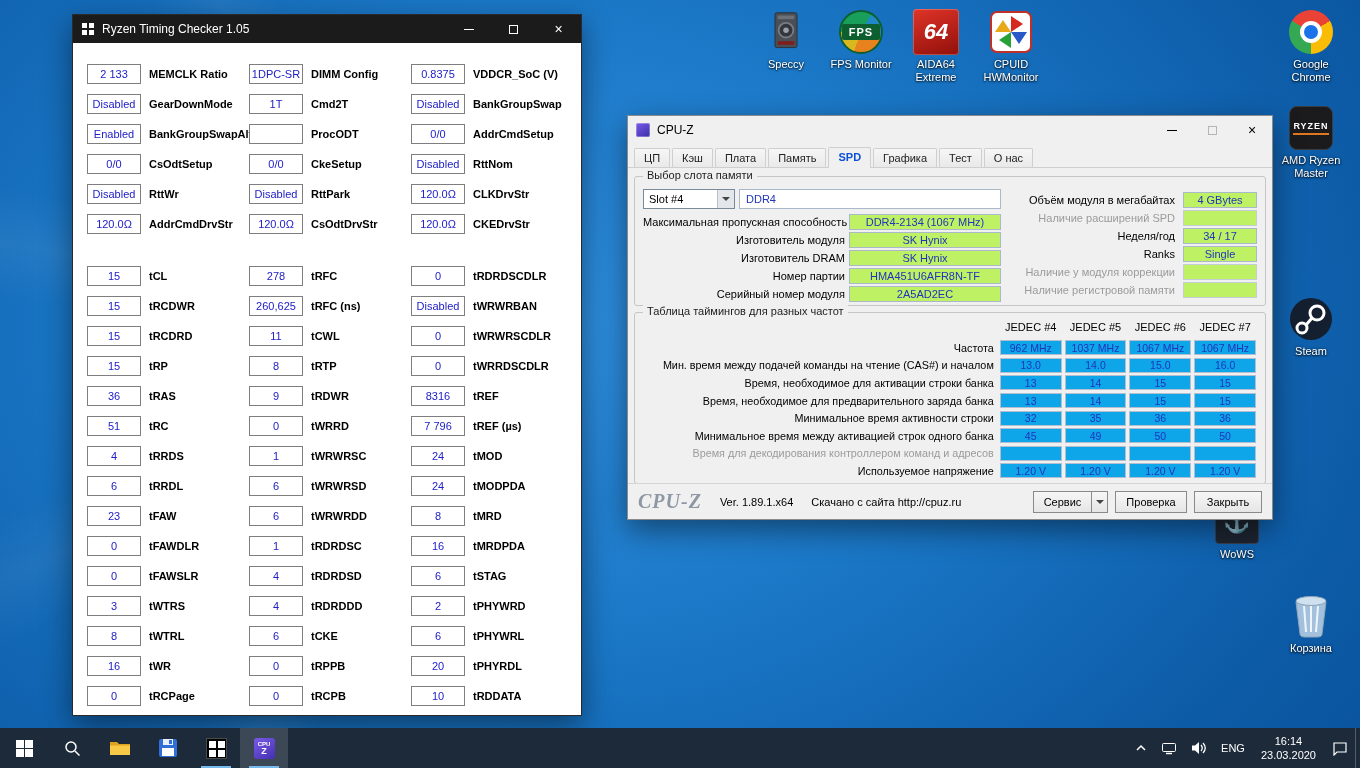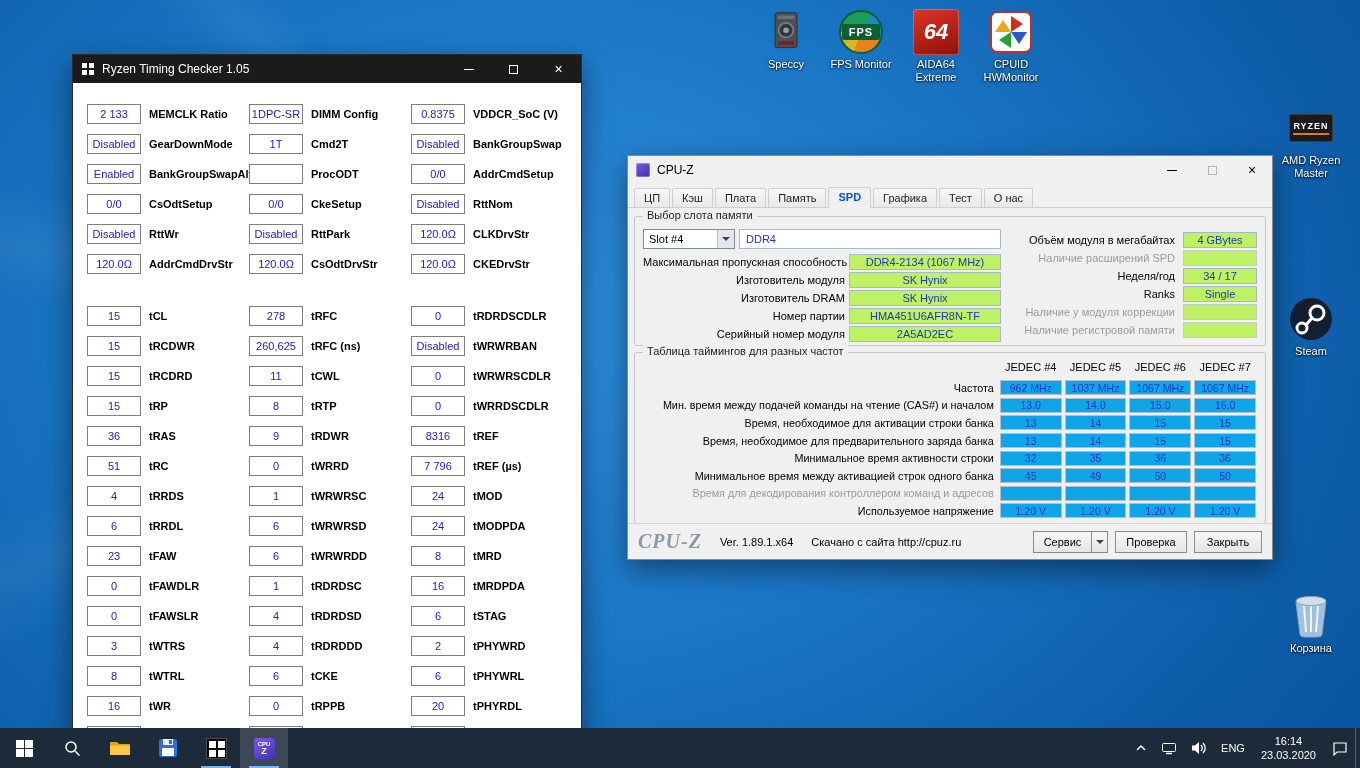--- a/index.html
+++ b/index.html
@@ -23,28 +23,28 @@
     background:conic-gradient(from -90deg,#18a05a 0 120deg,#1e88c8 120deg 200deg,#e8821e 200deg 290deg,#d8b81e 290deg 360deg);
     border:2px solid #0d5f30;}
   .fps-band{background:#0d5f30;color:#fff;font-size:11px;font-weight:bold;padding:2px 7px;border-radius:2px;letter-spacing:1px;}
   .aida-icon{width:46px;height:46px;border-radius:4px;background:linear-gradient(160deg,#e03428,#90100a);
     display:flex;align-items:center;justify-content:center;color:#fff;font-weight:bold;font-style:italic;font-size:22px;
     box-shadow:inset 0 0 0 1px rgba(255,255,255,.25);}
   .chrome-icon{width:44px;height:44px;border-radius:50%;position:relative;
     background:conic-gradient(from -60deg,#ea4335 0 120deg,#fbbc05 120deg 240deg,#34a853 240deg 360deg);}
   .chrome-icon::before{content:"";position:absolute;inset:11px;background:#fff;border-radius:50%;}
   .chrome-icon::after{content:"";position:absolute;inset:15px;background:#1a73e8;border-radius:50%;}
-  .ryzen-icon{width:44px;height:28px;border-radius:2px;background:#1b1b1e;border:1px solid #3c3c40;
+  .ryzen-icon{width:44px;height:44px;border-radius:8px;background:#1b1b1e;border:1px solid #3c3c40;
     display:flex;align-items:center;justify-content:center;}
   .ryzen-icon span{color:#fff;font-size:9px;font-weight:bold;letter-spacing:1px;border-bottom:2px solid #e07820;padding-bottom:2px;}
   .wows-icon{width:44px;height:44px;border-radius:4px;background:#1d2531;border:1px solid #39414e;
     display:flex;align-items:center;justify-content:center;color:#e8e8e8;font-size:22px;}
 
   
-  .window{position:absolute;box-shadow:0 10px 28px rgba(0,0,0,.45);margin-top:40px;}
+  .window{position:absolute;box-shadow:0 10px 28px rgba(0,0,0,.45);}
   .cap-btn{width:45px;height:28px;display:flex;align-items:center;justify-content:center;}
   .glyph-min{width:10px;height:1px;background:currentColor;display:block;}
   .glyph-max{width:9px;height:9px;border:1px solid currentColor;display:block;}
   .glyph-close{font-size:14px;line-height:14px;}
 
   
   .rtc{left:72px;top:14px;width:510px;height:702px;background:#fff;border:1px solid #2a2a2a;z-index:10;}
   .rtc-titlebar{height:28px;background:#1b1b1b;color:#fff;display:flex;align-items:center;font-size:12px;}
   .rtc-appicon{width:12px;height:12px;display:grid;grid-template-columns:5px 5px;grid-template-rows:5px 5px;gap:2px;margin:0 8px 0 9px;}
   .rtc-appicon span{background:#fff;}
@@ -176,20 +176,27 @@
         <path d="M22 22 L22 6 L34 14 Z" fill="#d42a20"></path>
         <path d="M22 22 L38 22 L30 34 Z" fill="#2a58c8"></path>
         <path d="M22 22 L22 38 L10 30 Z" fill="#28a038"></path>
         <path d="M22 22 L6 22 L14 10 Z" fill="#e8a818"></path>
       </svg>
     </div>
     <div class="di-label">CPUID
 HWMonitor</div>
   </div>
 
+  <div class="dicon" style="left:1269px;top:8px;">
+    <div class="di-art">
+        <div class="chrome-icon"></div>
+      </div>
+    <div class="di-label">Google
+Chrome</div>
+  </div>
 
   <div class="dicon" style="left:1269px;top:104px;">
     <div class="di-art">
       <div class="ryzen-icon">
           <span>RYZEN</span>
         </div>
     </div>
     <div class="di-label">AMD Ryzen
 Master</div>
   </div>

